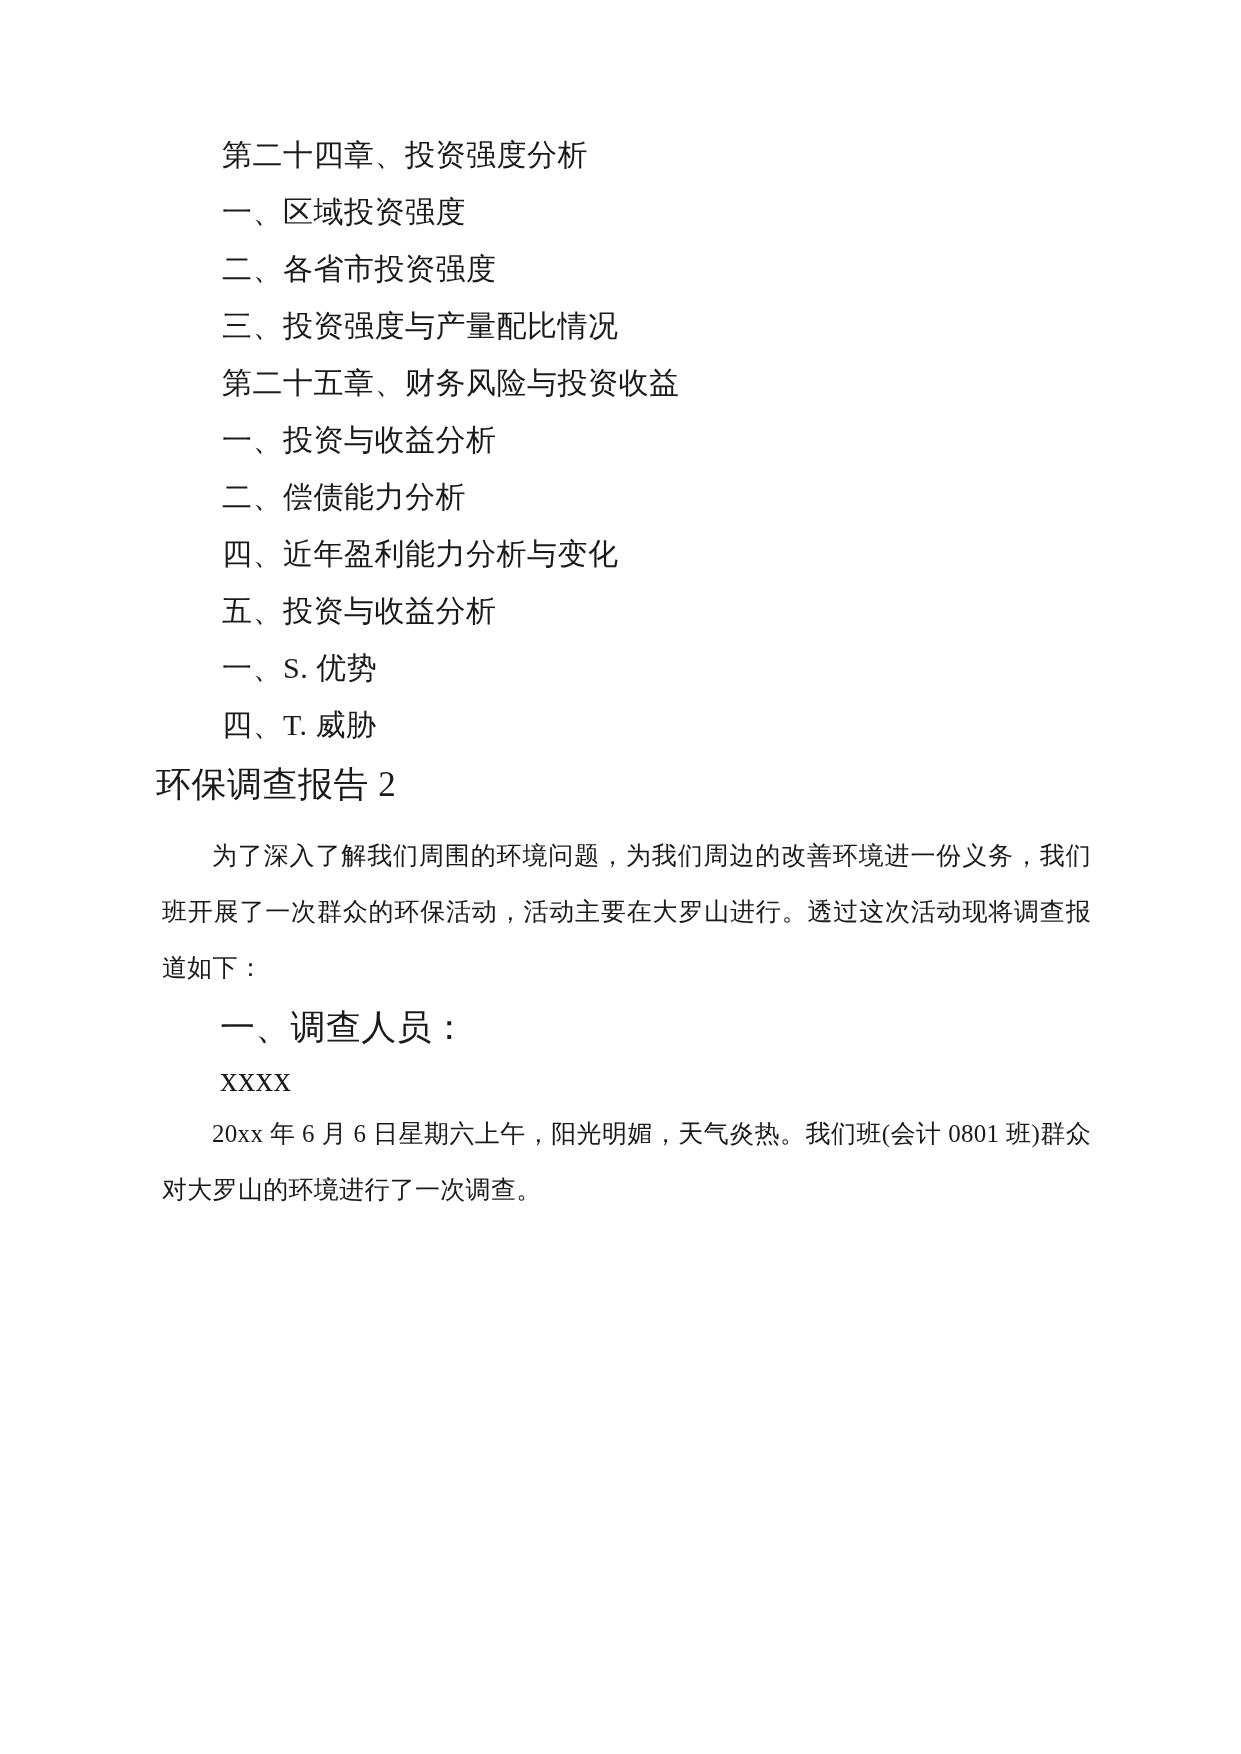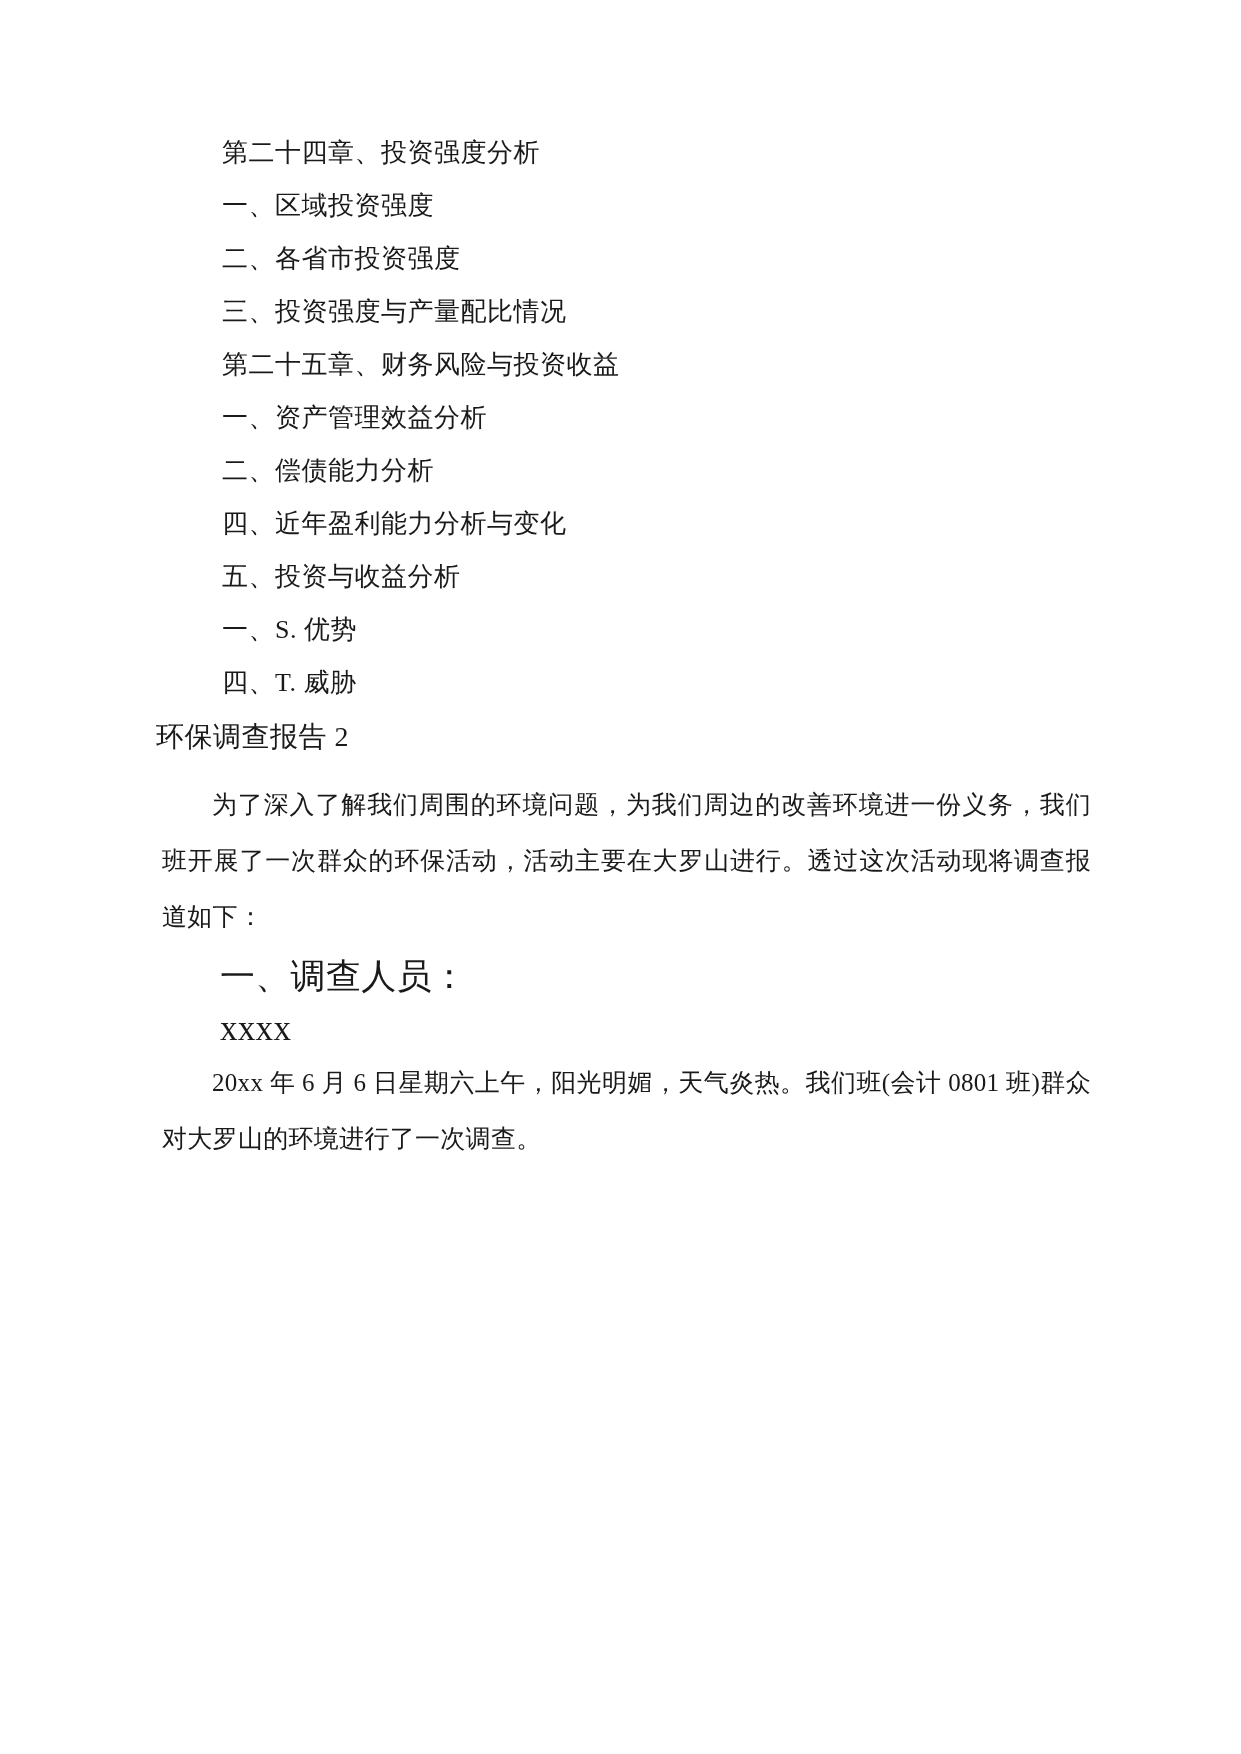--- a/index.html
+++ b/index.html
@@ -19,30 +19,30 @@
     width: 1241px;
     height: 1754px;
     box-sizing: border-box;
     padding: 140px 150px 60px 150px;
   }
   .doc-body {
     width: 100%;
   }
   
   .outline-line {
-    font-size: 26px;
+    font-size: 30px;
     line-height: 1.0;
     margin: 0 0 27px 0;
     padding-left: 72px;
     letter-spacing: 0.5px;
     white-space: nowrap;
   }
   
   .sub-title {
-    font-size: 28px;
+    font-size: 35px;
     line-height: 1.0;
     margin: 0 0 26px 0;
     padding-left: 6px;
     letter-spacing: 0.5px;
   }
   
   .para {
     font-size: 25px;
     line-height: 56px;
     margin: 0 0 0 12px;
@@ -65,21 +65,21 @@
 <body>
 
 <div class="page">
   <div class="doc-body">
 
     <p class="outline-line">第二十四章、投资强度分析</p>
     <p class="outline-line">一、区域投资强度</p>
     <p class="outline-line">二、各省市投资强度</p>
     <p class="outline-line">三、投资强度与产量配比情况</p>
     <p class="outline-line">第二十五章、财务风险与投资收益</p>
-    <p class="outline-line">一、资产管理效益分析</p>
+    <p class="outline-line">一、投资与收益分析</p>
     <p class="outline-line">二、偿债能力分析</p>
     <p class="outline-line">四、近年盈利能力分析与变化</p>
     <p class="outline-line">五、投资与收益分析</p>
     <p class="outline-line">一、S. 优势</p>
     <p class="outline-line">四、T. 威胁</p>
 
     <p class="sub-title">环保调查报告 2</p>
 
     <p class="para">为了深入了解我们周围的环境问题，为我们周边的改善环境进一份义务，我们班开展了一次群众的环保活动，活动主要在大罗山进行。透过这次活动现将调查报道如下：</p>
     <div class="spacer-sm"></div>

